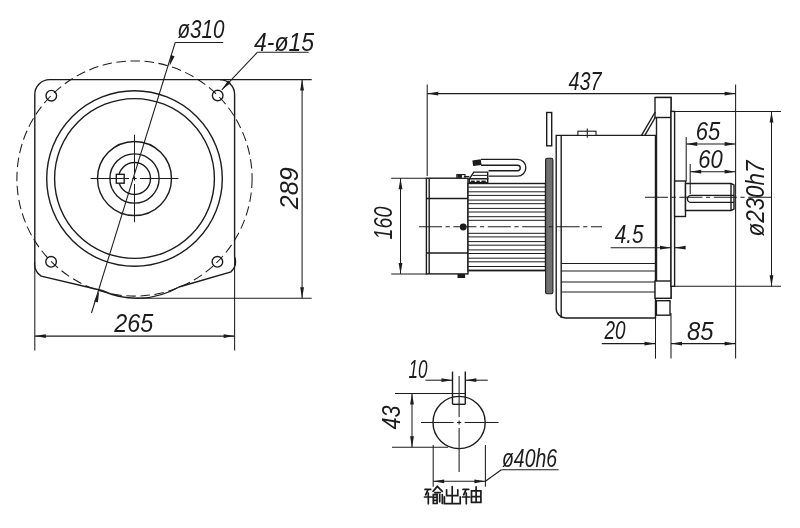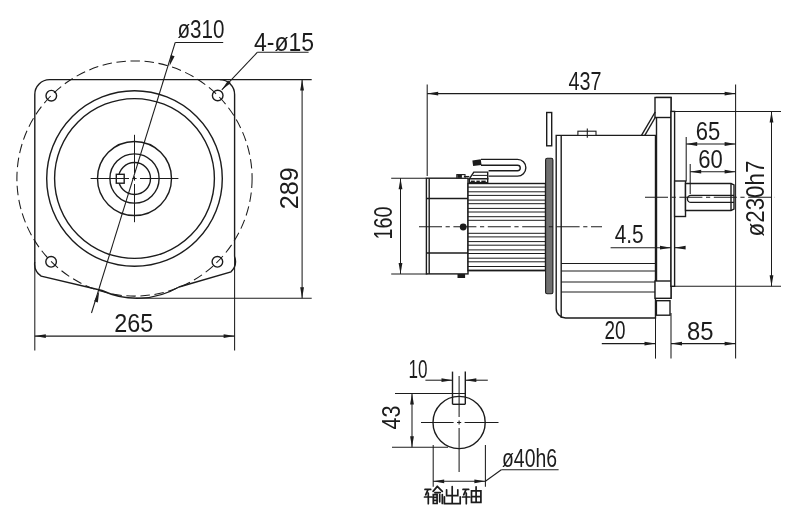--- a/index.html
+++ b/index.html
@@ -1,16 +1,16 @@
 <!DOCTYPE html>
 <html><head>
 <meta charset="utf-8">
 <style>
   html,body { margin:0; padding:0; background:#fff; }
-  .stage { position:relative; width:800px; height:528px; background:#fff; }
+  .stage { position:relative; width:800px; height:528px; background:#fff;font-style:italic; }
   svg { display:block; }
   text.dim { font-family:"Liberation Sans","DejaVu Sans",sans-serif; fill:#1c1c1c; }
 </style>
 </head>
 <body>
 
 <div class="stage">
 <svg width="800" height="528" viewBox="0 0 800 528">
 <rect x="0" y="0" width="800" height="528" fill="#ffffff"></rect>
 <g>

